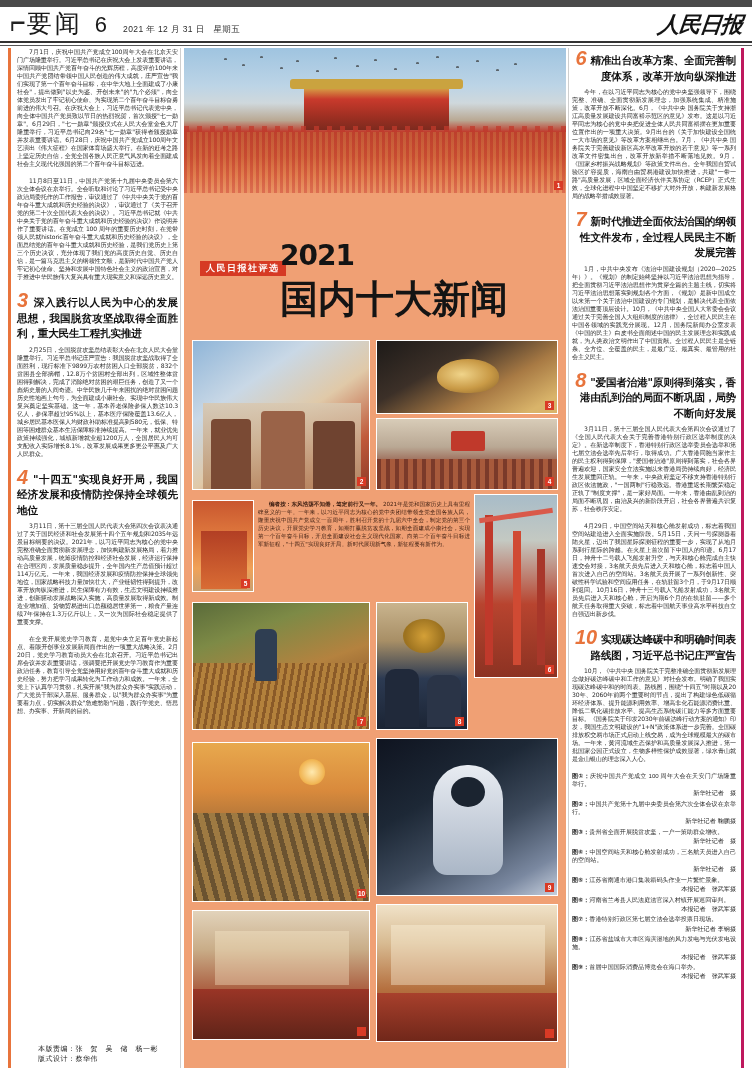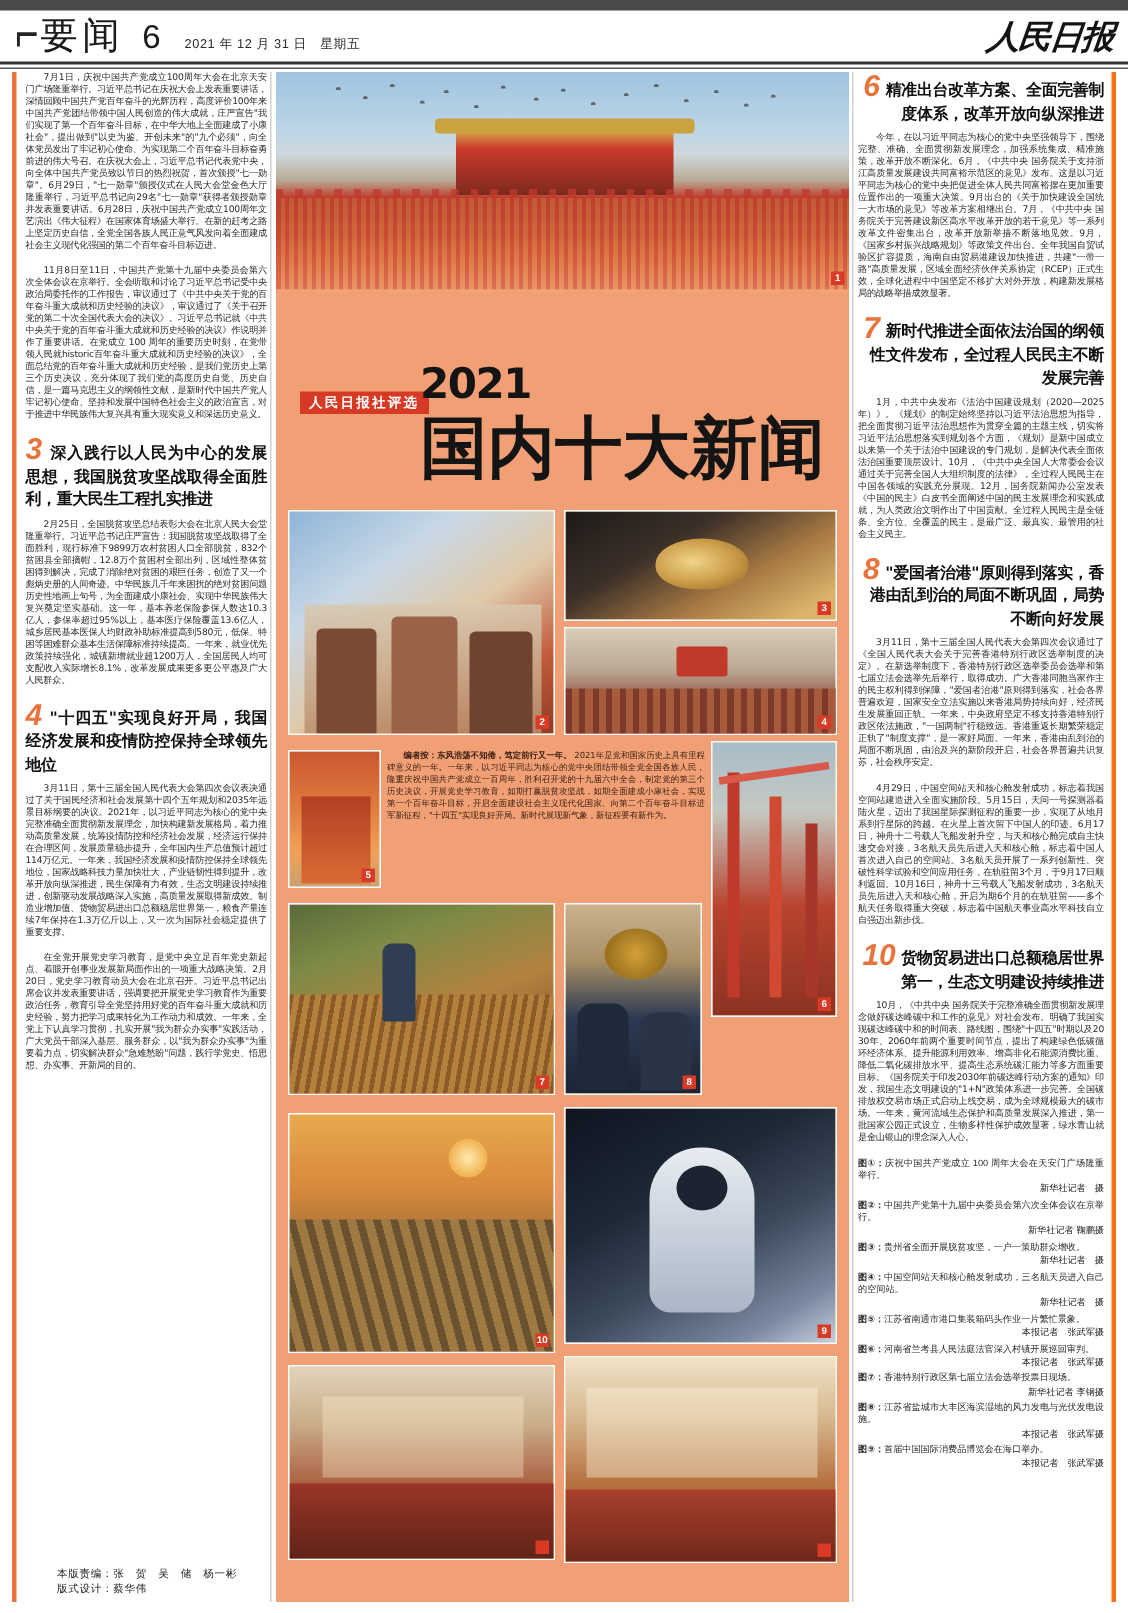--- a/index.html
+++ b/index.html
@@ -64,21 +64,21 @@
   
   .col-left {
     position: absolute; left: 8px; top: 48px;
     width: 170px; height: 1020px;
     border-left: 3px solid #e8743c;
     padding-left: 6px;
   }
   .col-right {
     position: absolute; left: 572px; top: 48px;
     width: 172px; height: 1020px;
-    border-right: 3px solid #f97316;
+    border-right: 3px solid #be185d;
     padding-right: 5px;
   }
   .col-divider-l {
     position: absolute; left: 180px; top: 48px; width: 1px; height: 1020px; background: #cfcfcf;
   }
   .col-divider-r {
     position: absolute; left: 568px; top: 48px; width: 1px; height: 1020px; background: #cfcfcf;
   }
 
   .story { margin-bottom: 9px; }
@@ -158,21 +158,21 @@
     font-weight: 700;
   }
   .big-title {
     position: absolute; left: 96px; top: 186px;
     width: 280px;
     color: #141414;
     font-family: "DejaVu Sans", "Liberation Sans", sans-serif;
     font-weight: 700;
   }
   .bt-year { font-size: 28px; line-height: 44px; letter-spacing: -1px; display: block; }
-  .bt-sub { font-size: 45px; line-height: 42px; letter-spacing: 0px; display: block; }
+  .bt-sub { font-size: 38px; line-height: 42px; letter-spacing: 0px; display: block; }
 
   .cell-no {
     position: absolute; right: 3px; bottom: 3px;
     width: 9px; height: 9px; background: #d93a25; color: #fff;
     font-size: 6.5px; line-height: 9px; text-align: center; font-weight: 700;
   }
   .photo {
     position: absolute; overflow: hidden; border: 1.5px solid #fff;
   }
 
@@ -366,21 +366,21 @@
       <div class="body-text">1月，中共中央发布《法治中国建设规划（2020—2025年）》。《规划》的制定始终坚持以习近平法治思想为指导，把全面贯彻习近平法治思想作为贯穿全篇的主题主线，切实将习近平法治思想落实到规划各个方面，《规划》是新中国成立以来第一个关于法治中国建设的专门规划，是解决代表全面依法治国重要顶层设计。10月，《中共中央全国人大常委会会议通过关于完善全国人大组织制度的法律》，全过程人民民主在中国各领域的实践充分展现。12月，国务院新闻办公室发表《中国的民主》白皮书全面阐述中国的民主发展理念和实践成就，为人类政治文明作出了中国贡献。全过程人民民主是全链条、全方位、全覆盖的民主，是最广泛、最真实、最管用的社会主义民主。</div>
     </div>
     <div class="story">
       <div class="story-head"><span class="num">8</span><span>"爱国者治港"原则得到落实，香港由乱到治的局面不断巩固，局势不断向好发展</span></div>
       <div class="body-text">3月11日，第十三届全国人民代表大会第四次会议通过了《全国人民代表大会关于完善香港特别行政区选举制度的决定》。在新选举制度下，香港特别行政区选举委员会选举和第七届立法会选举先后举行，取得成功。广大香港同胞当家作主的民主权利得到保障，"爱国者治港"原则得到落实，社会各界普遍欢迎，国家安全立法实施以来香港局势持续向好，经济民生发展重回正轨。一年来，中央政府坚定不移支持香港特别行政区依法施政，"一国两制"行稳致远。香港重返长期繁荣稳定正轨了"制度支撑"，是一家好局面。一年来，香港由乱到治的局面不断巩固，由治及兴的新阶段开启，社会各界普遍共识复苏，社会秩序安定。</div>
     </div>
     <div class="story">
       <div class="body-text">4月29日，中国空间站天和核心舱发射成功，标志着我国空间站建造进入全面实施阶段。5月15日，天问一号探测器着陆火星，迈出了我国星际探测征程的重要一步，实现了从地月系到行星际的跨越。在火星上首次留下中国人的印迹。6月17日，神舟十二号载人飞船发射升空，与天和核心舱完成自主快速交会对接，3名航天员先后进入天和核心舱，标志着中国人首次进入自己的空间站。3名航天员开展了一系列创新性、突破性科学试验和空间应用任务，在轨驻留3个月，于9月17日顺利返回。10月16日，神舟十三号载人飞船发射成功，3名航天员先后进入天和核心舱，开启为期6个月的在轨驻留——多个航天任务取得重大突破，标志着中国航天事业高水平科技自立自强迈出新步伐。</div>
     </div>
     <div class="story">
-      <div class="story-head"><span class="num">10</span><span>货物贸易进出口总额稳居世界第一，生态文明建设持续推进</span></div>
+      <div class="story-head"><span class="num">10</span><span>实现碳达峰碳中和明确时间表路线图，习近平总书记庄严宣告</span></div>
       <div class="body-text">10月，《中共中央 国务院关于完整准确全面贯彻新发展理念做好碳达峰碳中和工作的意见》对社会发布。明确了我国实现碳达峰碳中和的时间表、路线图，围绕"十四五"时期以及2030年、2060年前两个重要时间节点，提出了构建绿色低碳循环经济体系、提升能源利用效率、增高非化石能源消费比重、降低二氧化碳排放水平、提高生态系统碳汇能力等多方面重要目标。《国务院关于印发2030年前碳达峰行动方案的通知》印发，我国生态文明建设的"1+N"政策体系进一步完善。全国碳排放权交易市场正式启动上线交易，成为全球规模最大的碳市场。一年来，黄河流域生态保护和高质量发展深入推进，第一批国家公园正式设立，生物多样性保护成效显著，绿水青山就是金山银山的理念深入人心。</div>
     </div>
 
     <div class="notes-block">
       <div class="nb-item"><span class="nb-head">图①：</span><span>庆祝中国共产党成立 100 周年大会在天安门广场隆重举行。</span><div class="srcline">新华社记者　摄</div></div>
       <div class="nb-item"><span class="nb-head">图②：</span><span>中国共产党第十九届中央委员会第六次全体会议在京举行。</span><div class="srcline">新华社记者 鞠鹏摄</div></div>
       <div class="nb-item"><span class="nb-head">图③：</span><span>贵州省全面开展脱贫攻坚，一户一策助群众增收。</span><div class="srcline">新华社记者　摄</div></div>
       <div class="nb-item"><span class="nb-head">图④：</span><span>中国空间站天和核心舱发射成功，三名航天员进入自己的空间站。</span><div class="srcline">新华社记者　摄</div></div>
       <div class="nb-item"><span class="nb-head">图⑤：</span><span>江苏省南通市港口集装箱码头作业一片繁忙景象。</span><div class="srcline">本报记者　张武军摄</div></div>
       <div class="nb-item"><span class="nb-head">图⑥：</span><span>河南省兰考县人民法庭法官深入村镇开展巡回审判。</span><div class="srcline">本报记者　张武军摄</div></div>

